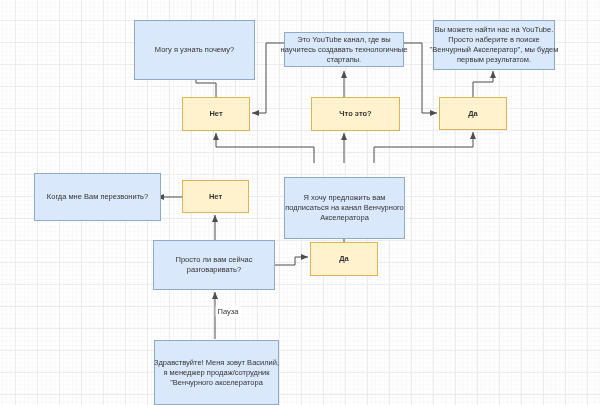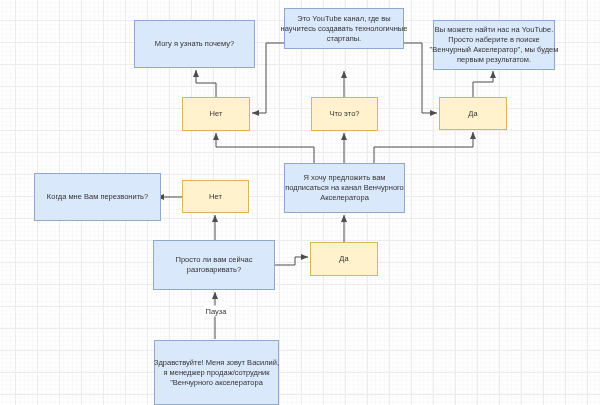--- a/index.html
+++ b/index.html
@@ -33,29 +33,30 @@
   .node{
     position:absolute;
     box-sizing:border-box;
     display:flex;align-items:center;justify-content:center;
     text-align:center;
     font-size:7.5px;line-height:10px;
     color:var(--text-color);
     white-space:pre;
   }
   .node.blue{background:var(--node-blue-fill);border:1px solid var(--node-blue-border);}
-  .node.yellow{background:var(--node-yellow-fill);border:1px solid var(--node-yellow-border);}
+  .node.yellow{background:var(--node-yellow-fill);border:1px solid var(--node-yellow-border);font-weight:bold;}
   .edge-label{
     position:absolute;
     transform:translate(-50%,-50%);
     background:var(--canvas-bg);
     padding:1px 2px;
     font-size:7.5px;line-height:9px;
     color:var(--text-color);
     white-space:nowrap;
+    margin-left:12px;
   }
 </style>
 </head>
 <body>
 
 <div class="canvas">
 
   <svg class="edges" viewBox="0 0 600 405" xmlns="http://www.w3.org/2000/svg">
     <defs>
       <marker id="arrow" markerUnits="userSpaceOnUse" markerWidth="8" markerHeight="6" refX="7" refY="3" orient="auto">
@@ -70,50 +71,50 @@
     <path marker-end="url(#arrow)" d="M314,163 L314,147 L216,147 L216,133"></path>
     <path marker-end="url(#arrow)" d="M344,163 L344,133"></path>
     <path marker-end="url(#arrow)" d="M374,163 L374,147 L473,147 L473,132"></path>
     <path marker-end="url(#arrow)" d="M344,97 L344,71"></path>
     <path marker-end="url(#arrow)" d="M216,97 L216,83 L196,83 L196,70"></path>
     <path marker-end="url(#arrow)" d="M284,43 L266,43 L266,113 L252,113"></path>
     <path marker-end="url(#arrow)" d="M404,43 L422,43 L422,113 L437,113"></path>
     <path marker-end="url(#arrow)" d="M473,97 L473,82 L493,82 L493,71"></path>
   </svg>
 
-  <div class="node blue" style="left:134px;top:20px;width:121px;height:48px">
+  <div class="node blue" style="left:134px;top:20px;width:121px;height:60px">
     <span>Могу я узнать почему?</span>
   </div>
 
-  <div class="node blue" style="left:284px;top:8px;width:120px;height:41px">
+  <div class="node blue" style="left:284px;top:32px;width:120px;height:35px">
     <span>Это YouTube канал, где вы
 научитесь создавать технологичные
 стартапы.</span>
   </div>
 
   <div class="node blue" style="left:433px;top:20px;width:122px;height:50px">
     <span>Вы можете найти нас на YouTube.
 Просто наберите в поиске
 "Венчурный Акселератор", мы будем
 первым результатом.</span>
   </div>
 
   <div class="node yellow" style="left:182px;top:97px;width:68px;height:34px">
     <span>Нет</span>
   </div>
 
-  <div class="node yellow" style="left:311px;top:97px;width:67px;height:34px">
+  <div class="node yellow" style="left:311px;top:97px;width:89px;height:34px">
     <span>Что это?</span>
   </div>
 
   <div class="node yellow" style="left:439px;top:97px;width:68px;height:33px">
     <span>Да</span>
   </div>
 
-  <div class="node blue" style="left:284px;top:163px;width:121px;height:50px">
+  <div class="node blue" style="left:284px;top:177px;width:121px;height:62px">
     <span>Я хочу предложить вам
 подписаться на канал Венчурного
 Акселератора</span>
   </div>
 
   <div class="node blue" style="left:34px;top:173px;width:127px;height:48px">
     <span>Когда мне Вам перезвонить?</span>
   </div>
 
   <div class="node yellow" style="left:182px;top:180px;width:67px;height:33px">

